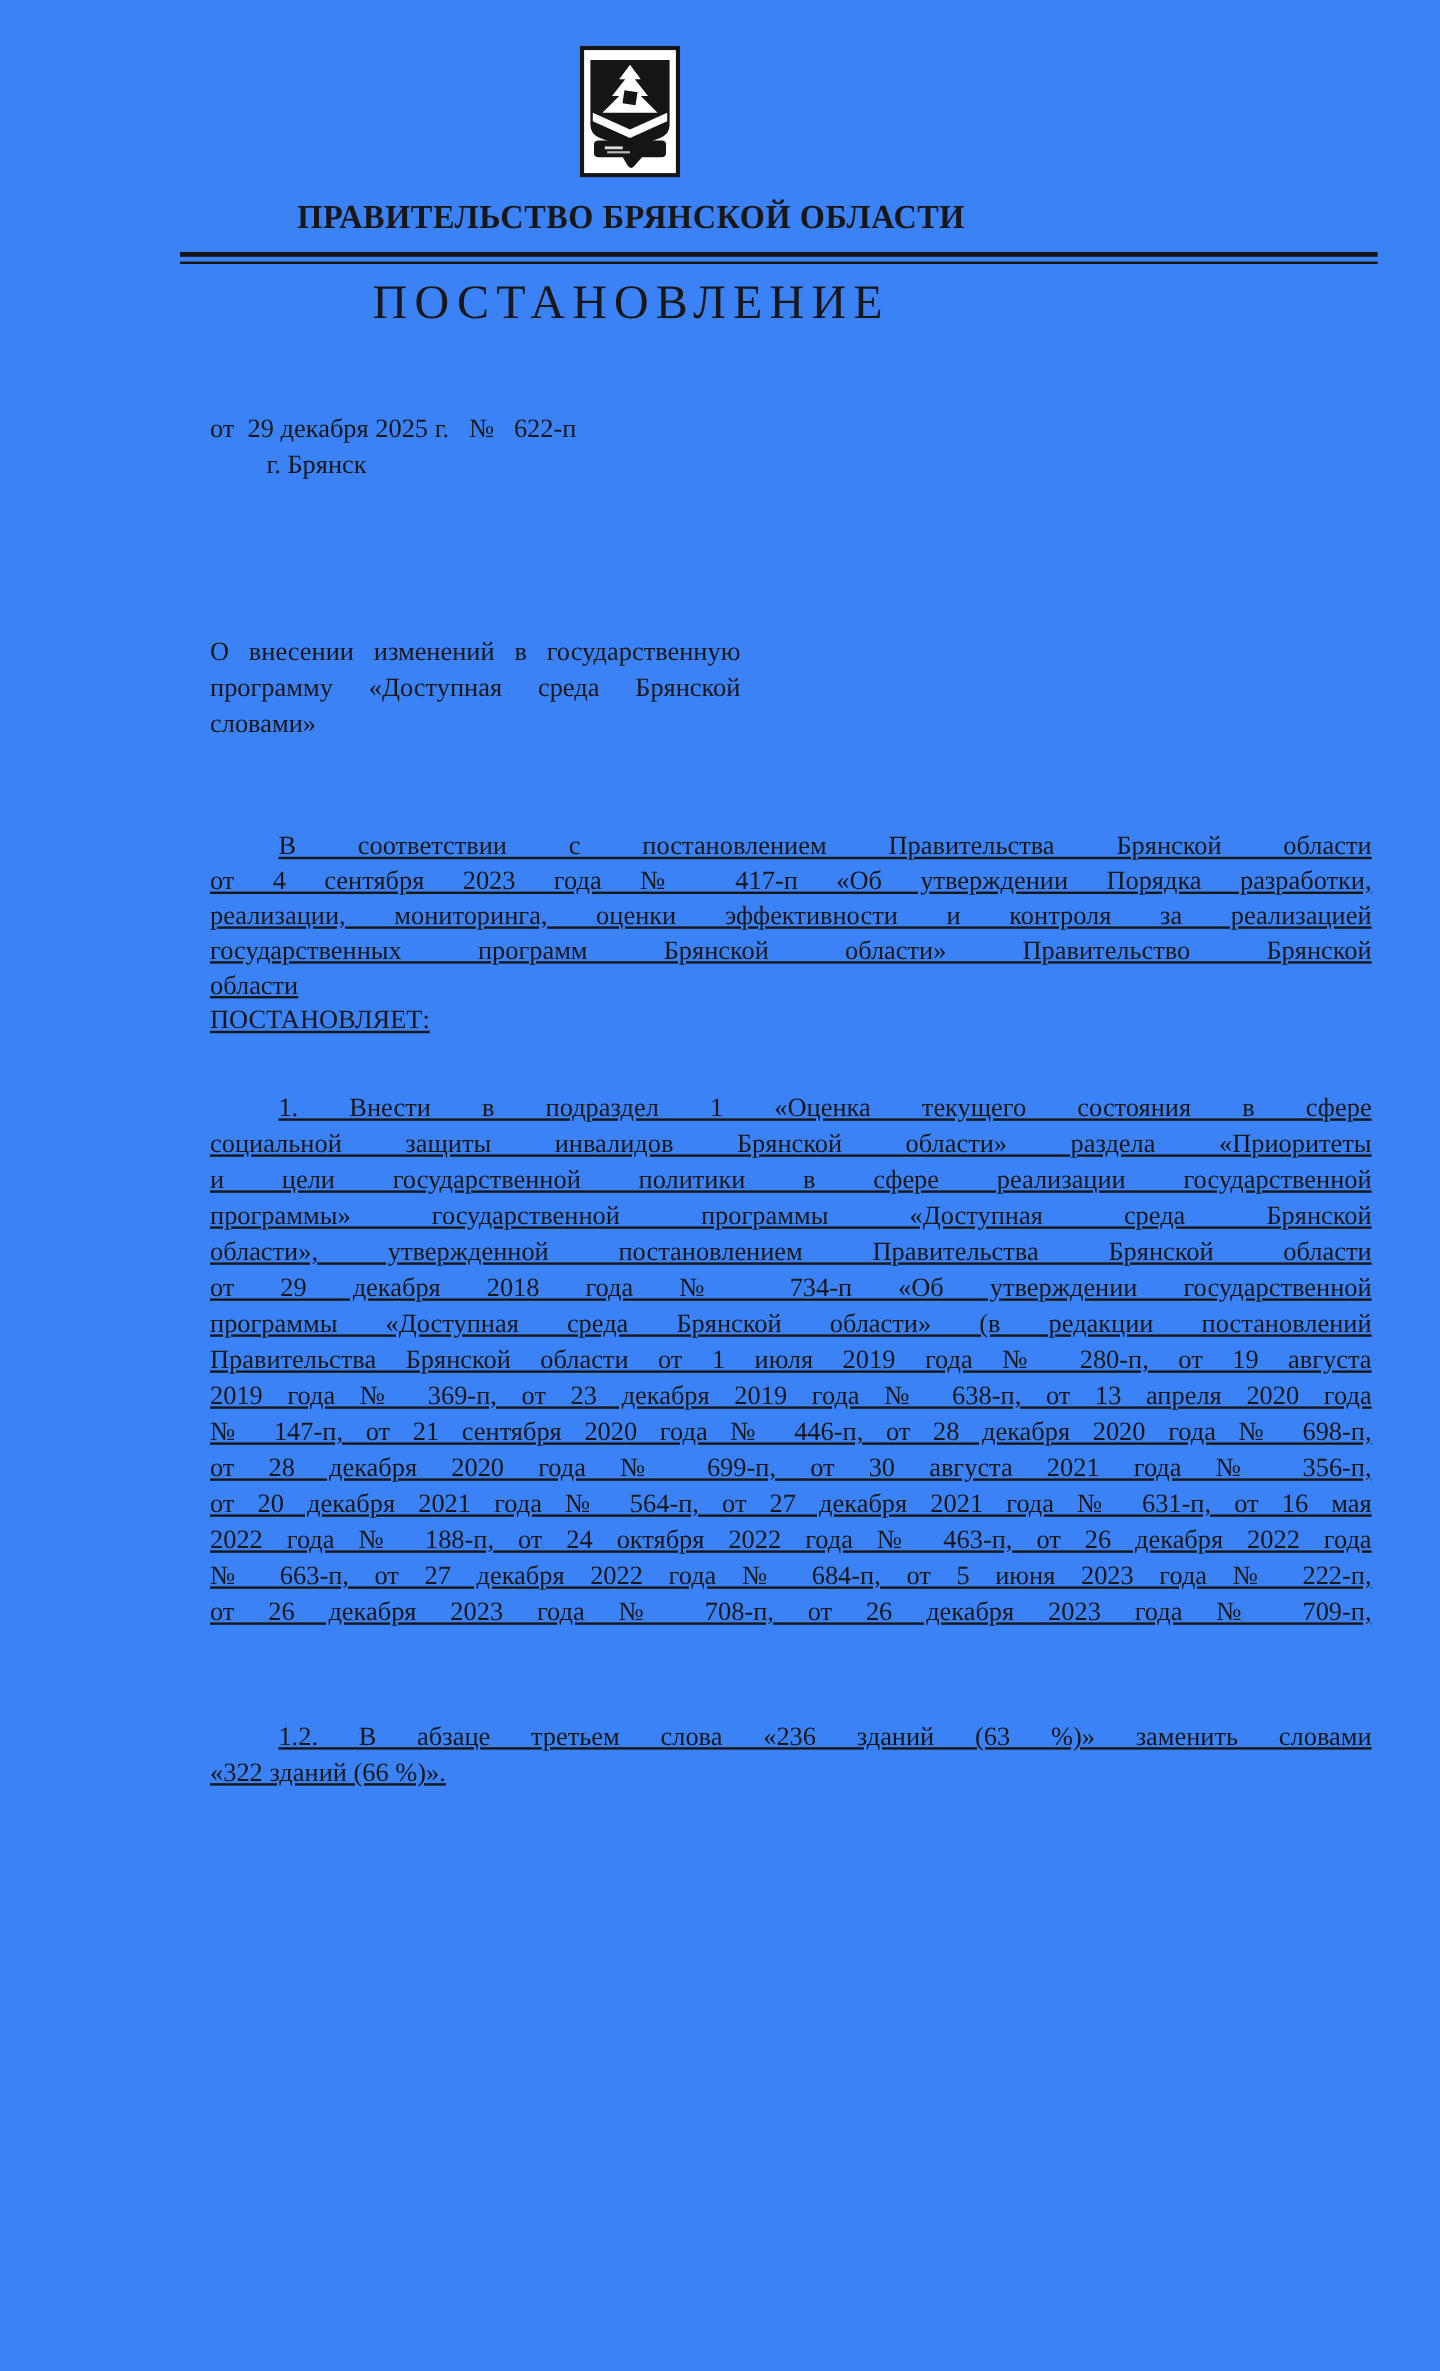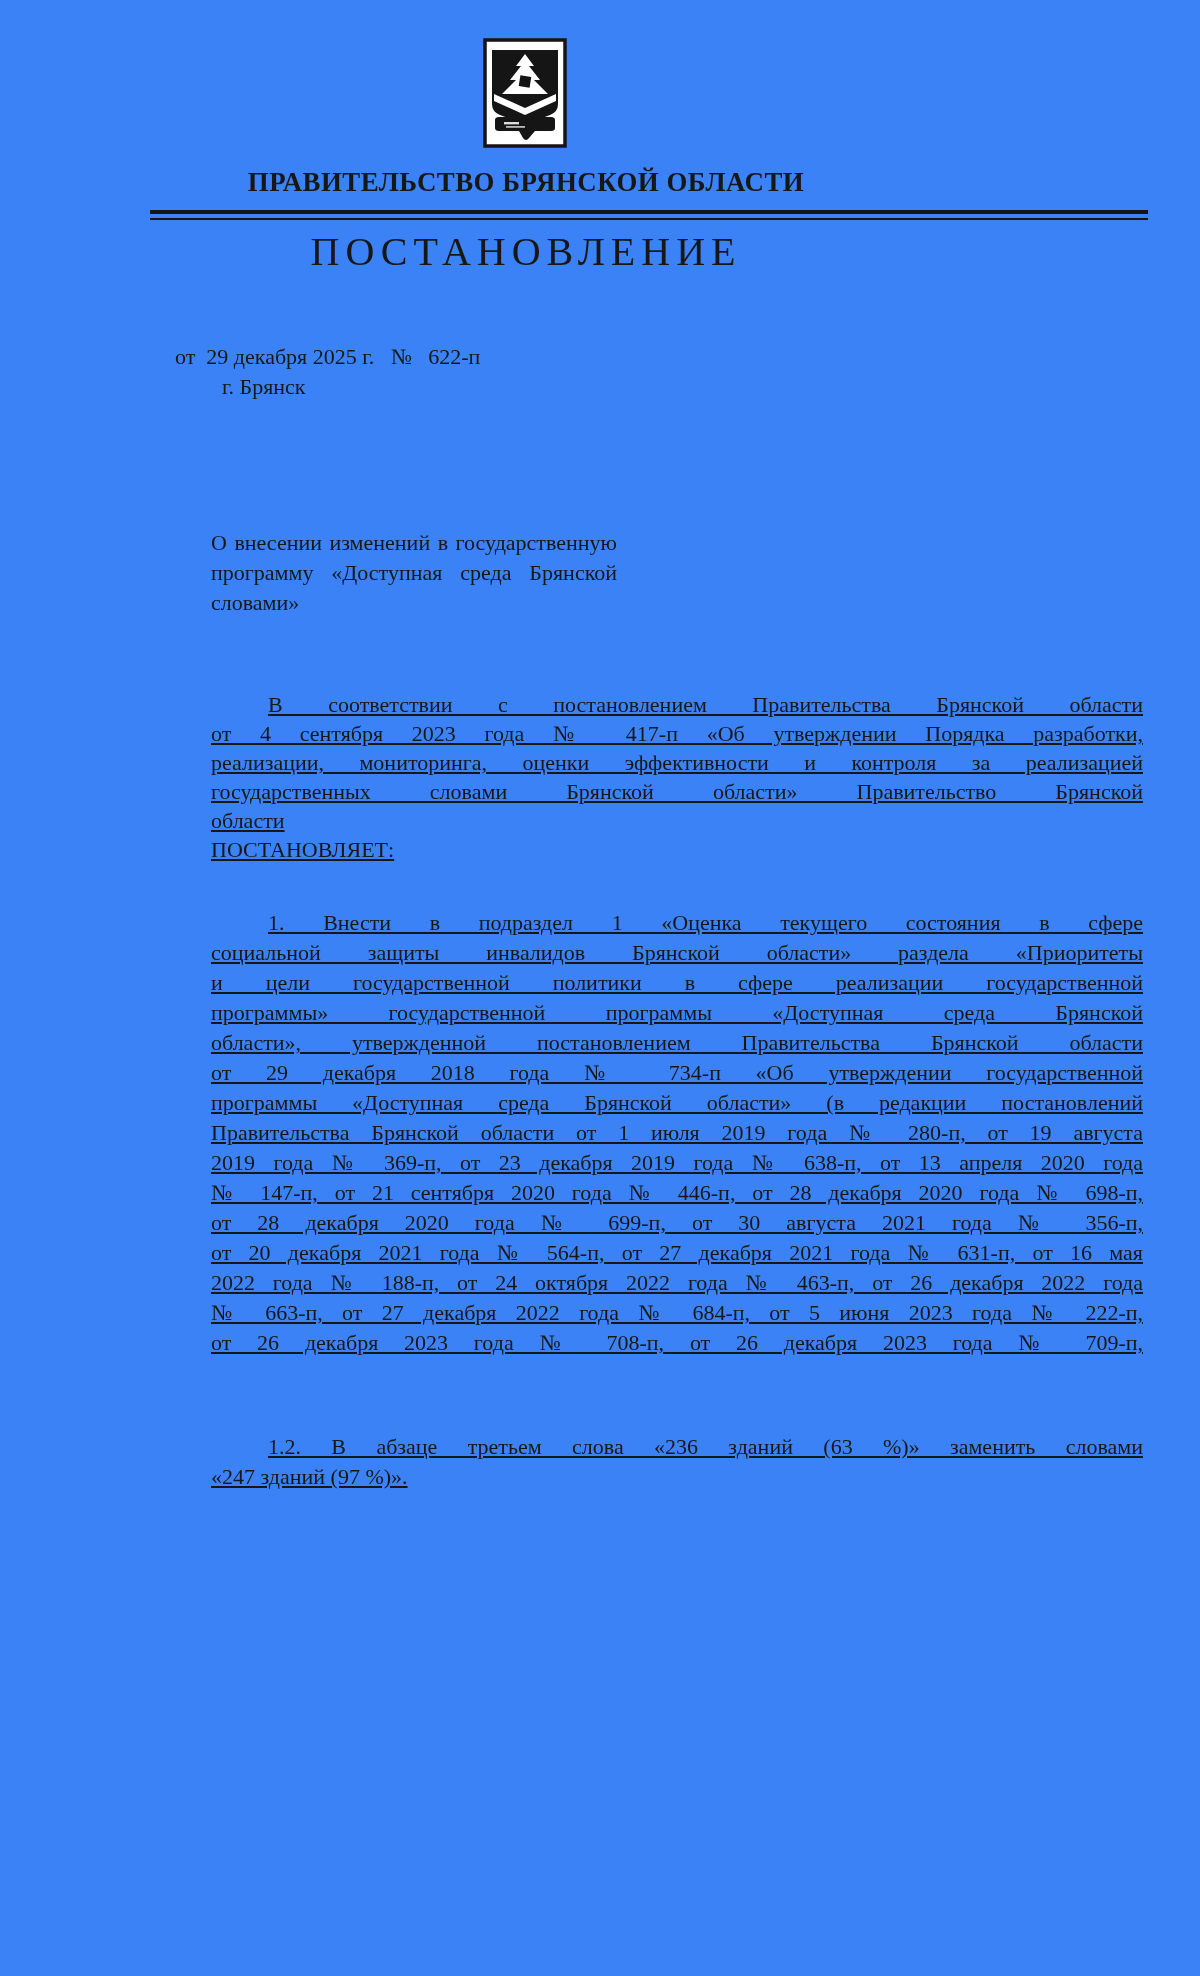--- a/index.html
+++ b/index.html
@@ -36,21 +36,21 @@
   }
   .subject{
     position:absolute;left:175px;top:528px;width:442px;
     font-size:22px;line-height:30px;
   }
   .para{position:absolute;left:175px;width:968px;font-size:22px;text-decoration:underline;}
   .intro{top:690px;line-height:29px;}
   .clause1{top:908px;line-height:30px;}
   .clause11{top:1398px;line-height:30px;}
   .clause12{top:1432px;line-height:30px;}
-  .ln{text-align:justify;text-align-last:justify;margin-left:36px;}
+  .ln{text-align:justify;text-align-last:justify;}
   .ln.last{text-align-last:left;}
   .ind{text-indent:57px;}
 </style>
 </head>
 <body>
 
 <div class="page">
 
   <div class="emblem">
     <svg viewBox="0 0 84 110" width="84" height="110" xmlns="http://www.w3.org/2000/svg">
@@ -77,21 +77,21 @@
   <div class="subject">
     <div class="ln">О внесении изменений в государственную</div>
     <div class="ln">программу «Доступная среда Брянской</div>
     <div class="ln last">словами»</div>
   </div>
 
   <div class="para intro">
     <div class="ln ind">В соответствии с постановлением Правительства Брянской области</div>
     <div class="ln">от 4 сентября 2023 года № 417-п «Об утверждении Порядка разработки,</div>
     <div class="ln">реализации, мониторинга, оценки эффективности и контроля за реализацией</div>
-    <div class="ln">государственных словами Брянской области» Правительство Брянской</div>
+    <div class="ln">государственных программ Брянской области» Правительство Брянской</div>
     <div class="ln last">области</div>
     <div class="ln last">ПОСТАНОВЛЯЕТ:</div>
   </div>
 
   <div class="para clause1">
     <div class="ln ind">1. Внести в подраздел 1 «Оценка текущего состояния в сфере</div>
     <div class="ln">социальной защиты инвалидов Брянской области» раздела «Приоритеты</div>
     <div class="ln">и цели государственной политики в сфере реализации государственной</div>
     <div class="ln">программы» государственной программы «Доступная среда Брянской</div>
     <div class="ln">области», утвержденной постановлением Правительства Брянской области</div>
@@ -103,16 +103,16 @@
     <div class="ln">от 28 декабря 2020 года № 699-п, от 30 августа 2021 года № 356-п,</div>
     <div class="ln">от 20 декабря 2021 года № 564-п, от 27 декабря 2021 года № 631-п, от 16 мая</div>
     <div class="ln">2022 года № 188-п, от 24 октября 2022 года № 463-п, от 26 декабря 2022 года</div>
     <div class="ln">№ 663-п, от 27 декабря 2022 года № 684-п, от 5 июня 2023 года № 222-п,</div>
     <div class="ln">от 26 декабря 2023 года № 708-п, от 26 декабря 2023 года № 709-п,</div>
   </div>
 
 
   <div class="para clause12">
     <div class="ln ind">1.2. В абзаце третьем слова «236 зданий (63 %)» заменить словами</div>
-    <div class="ln last">«247 зданий (97 %)».</div>
+    <div class="ln last">«322 зданий (66 %)».</div>
   </div>
 
 </div>
 
 </body></html>

